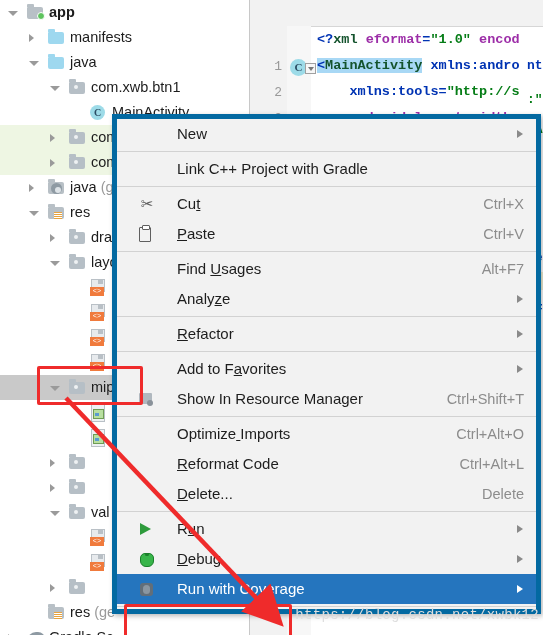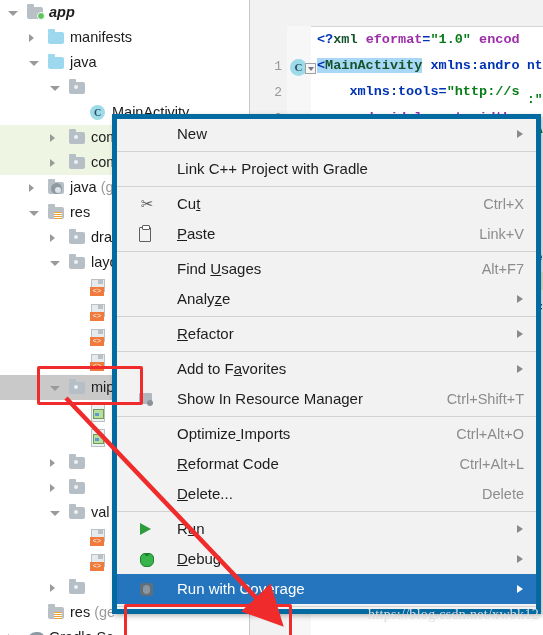--- a/index.html
+++ b/index.html
@@ -155,21 +155,21 @@
   .ic-res::after{content:"";position:absolute;left:8px;top:7px;width:6px;height:6px;border-radius:50%;
     background:#8a929a;}
 
   
   #annot{position:absolute;left:0;top:0;width:543px;height:635px;pointer-events:none;z-index:60;}
   .redbox{position:absolute;border:3px solid #ef2b2b;border-radius:2px;}
 
   
   #watermark{
     position:absolute;right:4px;bottom:12px;color:#dedede;font-size:14px;
-    letter-spacing:.3px;z-index:70;font-family:Liberation Serif, serif;
+    letter-spacing:.3px;z-index:70;font-family:Liberation Mono, monospace;
   }
 </style>
 </head>
 <body>
 
 <div id="editor">
   <div id="editor-topbar"></div>
 
   <div id="gutter">
     <div class="lineno" style="top:33px;">1</div>
@@ -202,35 +202,36 @@
   <div style="position:absolute;left:276px;top:272px;width:18px;height:18px;background:#f4f2d8;"></div>
   <div style="position:absolute;left:278px;top:274px;font-family:'Liberation Mono',monospace;font-size:13px;font-weight:bold;color:#067d17;">准</div>
   <div style="position:absolute;left:278px;top:300px;font-family:'Liberation Mono',monospace;font-size:13px;font-weight:bold;color:#0033b3;">s=</div>
 </div>
 
 <div id="project-tree">
     <div class="trow" style="top: 0px; position: absolute; left: 0px; right: 0px;">
       <span class="arrow open" style="left: 8px;"></span>
       <span class="folder grey" style="left: 27px;"></span>
       <span class="greendot" style="left: 37px;"></span>
-      <span class="tlabel bold" style="left: 49px; font-style: italic;">app</span>
+      <span class="tlabel bold" style="left: 49px;">app</span>
     </div>
     <div class="trow" style="top: 25px; position: absolute; left: 0px; right: 0px;">
       <span class="arrow" style="left: 29px;"></span>
       <span class="folder blue" style="left: 48px;"></span>
       <span class="tlabel" style="left: 70px;">manifests</span>
     </div>
     <div class="trow" style="top: 50px; position: absolute; left: 0px; right: 0px;">
       <span class="arrow open" style="left: 29px;"></span>
       <span class="folder blue" style="left: 48px;"></span>
       <span class="tlabel" style="left: 70px;">java</span>
     </div>
     <div class="trow" style="top: 75px; position: absolute; left: 0px; right: 0px;">
       <span class="arrow open" style="left: 50px;"></span>
       <span class="folder" style="left: 69px;"></span>
+      <span class="tlabel" style="left: 91px;">com.xwb.btn1</span>
     </div>
     <div class="trow" style="top: 100px; position: absolute; left: 0px; right: 0px;">
       <span class="cbadge" style="left: 90px;">C</span>
       <span class="tlabel" style="left: 112px;">MainActivity</span>
     </div>
     <div class="trow green" style="top: 125px; position: absolute; left: 0px; right: 0px;">
       <span class="arrow" style="left: 50px;"></span>
       <span class="folder" style="left: 69px;"></span>
       <span class="tlabel" style="left: 91px;">com</span>
     </div>
@@ -350,21 +351,21 @@
   </div>
 
 <div id="context-menu">
     <div class="mi"><span>New</span><span class="sub"></span></div>
     <div class="sep"></div>
     <div class="mi"><span>Link C++ Project with Gradle</span></div>
     <div class="sep"></div>
     <div class="mi"><span class="micon ic-scissors">✂</span><span>Cu<span class="u">t</span></span><span class="sc">Ctrl+X</span></div>
     <div class="mi"><span class="micon">
         <span class="ic-clip"></span>
-      </span><span><span class="u">P</span>aste</span><span class="sc">Link+V</span></div>
+      </span><span><span class="u">P</span>aste</span><span class="sc">Ctrl+V</span></div>
     <div class="sep"></div>
     <div class="mi"><span>Find <span class="u">U</span>sages</span><span class="sc">Alt+F7</span></div>
     <div class="mi"><span>Analy<span class="u">z</span>e</span><span class="sub"></span></div>
     <div class="sep"></div>
     <div class="mi"><span><span class="u">R</span>efactor</span><span class="sub"></span></div>
     <div class="sep"></div>
     <div class="mi"><span>Add to F<span class="u">a</span>vorites</span><span class="sub"></span></div>
     <div class="mi"><span class="micon">
         <span class="ic-res"></span>
       </span><span>Show In Resource Manager</span><span class="sc">Ctrl+Shift+T</span></div>

